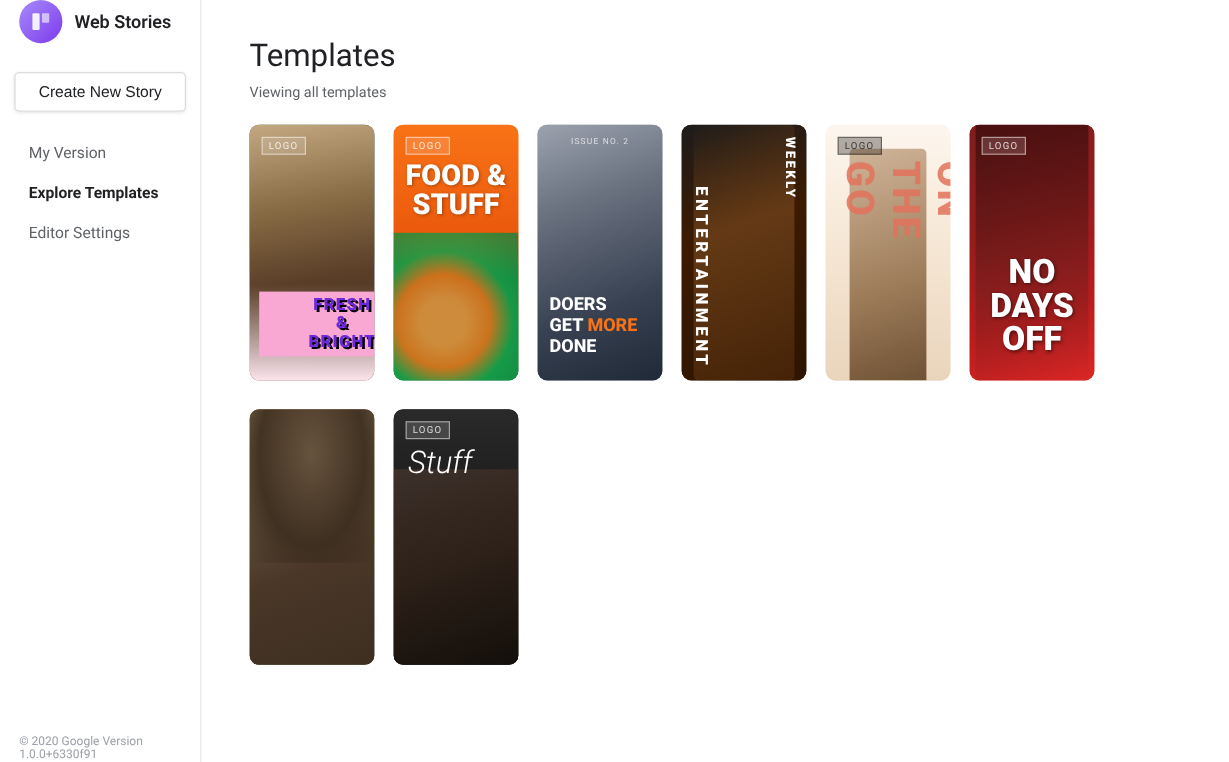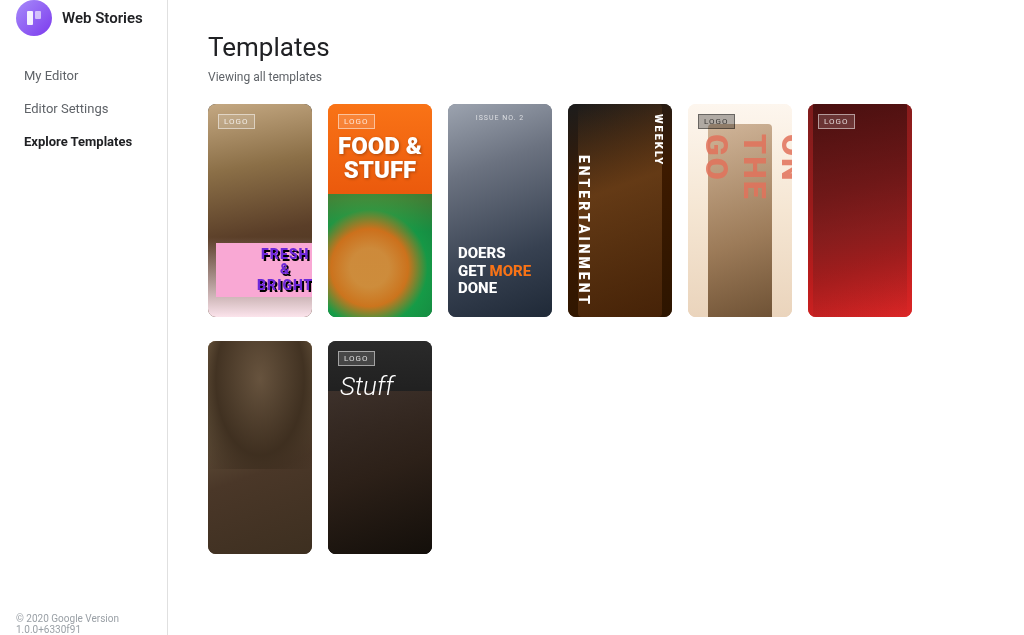--- a/index.html
+++ b/index.html
@@ -260,25 +260,26 @@
   <div class="sidebar-logo">
     <div class="logo-icon">
       <svg width="20" height="20" viewBox="0 0 20 20" fill="none">
         <rect x="3" y="3" width="6" height="14" rx="1" fill="white" opacity="0.9"></rect>
         <rect x="11" y="3" width="6" height="8" rx="1" fill="white" opacity="0.6"></rect>
       </svg>
     </div>
     <span class="logo-text">Web Stories</span>
   </div>
 
+  <button class="create-btn">Create New Story</button>
 
   <nav class="sidebar-nav">
-    <div class="nav-item">My Editor</div>
+    <div class="nav-item">My Version</div>
+    <div class="nav-item active">Explore Templates</div>
     <div class="nav-item">Editor Settings</div>
-    <div class="nav-item active">Explore Templates</div>
   </nav>
 
   <div class="sidebar-footer">© 2020 Google Version 1.0.0+6330f91</div>
 </div>
 
 <div id="main">
   <h1 class="page-title">Templates</h1>
   <p class="viewing-label">Viewing all templates</p>
 
   <div class="templates-grid">
@@ -329,20 +330,23 @@
       <div style="position:absolute;top:20px;left:20px;right:20px;bottom:0;background:linear-gradient(160deg,rgba(180,140,100,0.6) 0%,rgba(120,80,40,0.7) 60%,rgba(80,50,20,0.8) 100%);border-radius:4px 4px 0 0;"></div>
       <div class="tmpl-logo tmpl-logo-dark">LOGO</div>
       <div class="fashion-text">FASHION<br>ON<br>THE<br>GO</div>
     </div>
 
     <div class="template-card tmpl-no-days">
       <div style="position:absolute;top:0;left:0;right:0;bottom:0;background:linear-gradient(160deg,#7f1d1d 0%,#991b1b 40%,#b91c1c 70%,#dc2626 100%);"></div>
 
       <div style="position:absolute;top:0;left:5px;right:5px;bottom:0;background:linear-gradient(170deg,rgba(50,10,10,0.7) 0%,rgba(100,30,30,0.5) 60%,transparent 100%);"></div>
       <div class="tmpl-logo">LOGO</div>
+      <div class="tmpl-text-container">
+        <div class="nodays-text">NO<br>DAYS<br>OFF</div>
+      </div>
     </div>
 
   </div>
 
   <div class="templates-grid">
 
     <div class="template-card tmpl-thailand">
       <div style="position:absolute;top:0;left:0;right:0;bottom:0;background:linear-gradient(160deg,#8b7355 0%,#6b5a42 30%,#4a3728 60%,#3d2f20 100%);"></div>
 
       <div style="position:absolute;top:0;left:0;right:0;height:60%;background:radial-gradient(ellipse at 50% 30%,rgba(100,80,60,0.8) 0%,rgba(60,45,30,0.9) 60%,transparent 100%);"></div>

